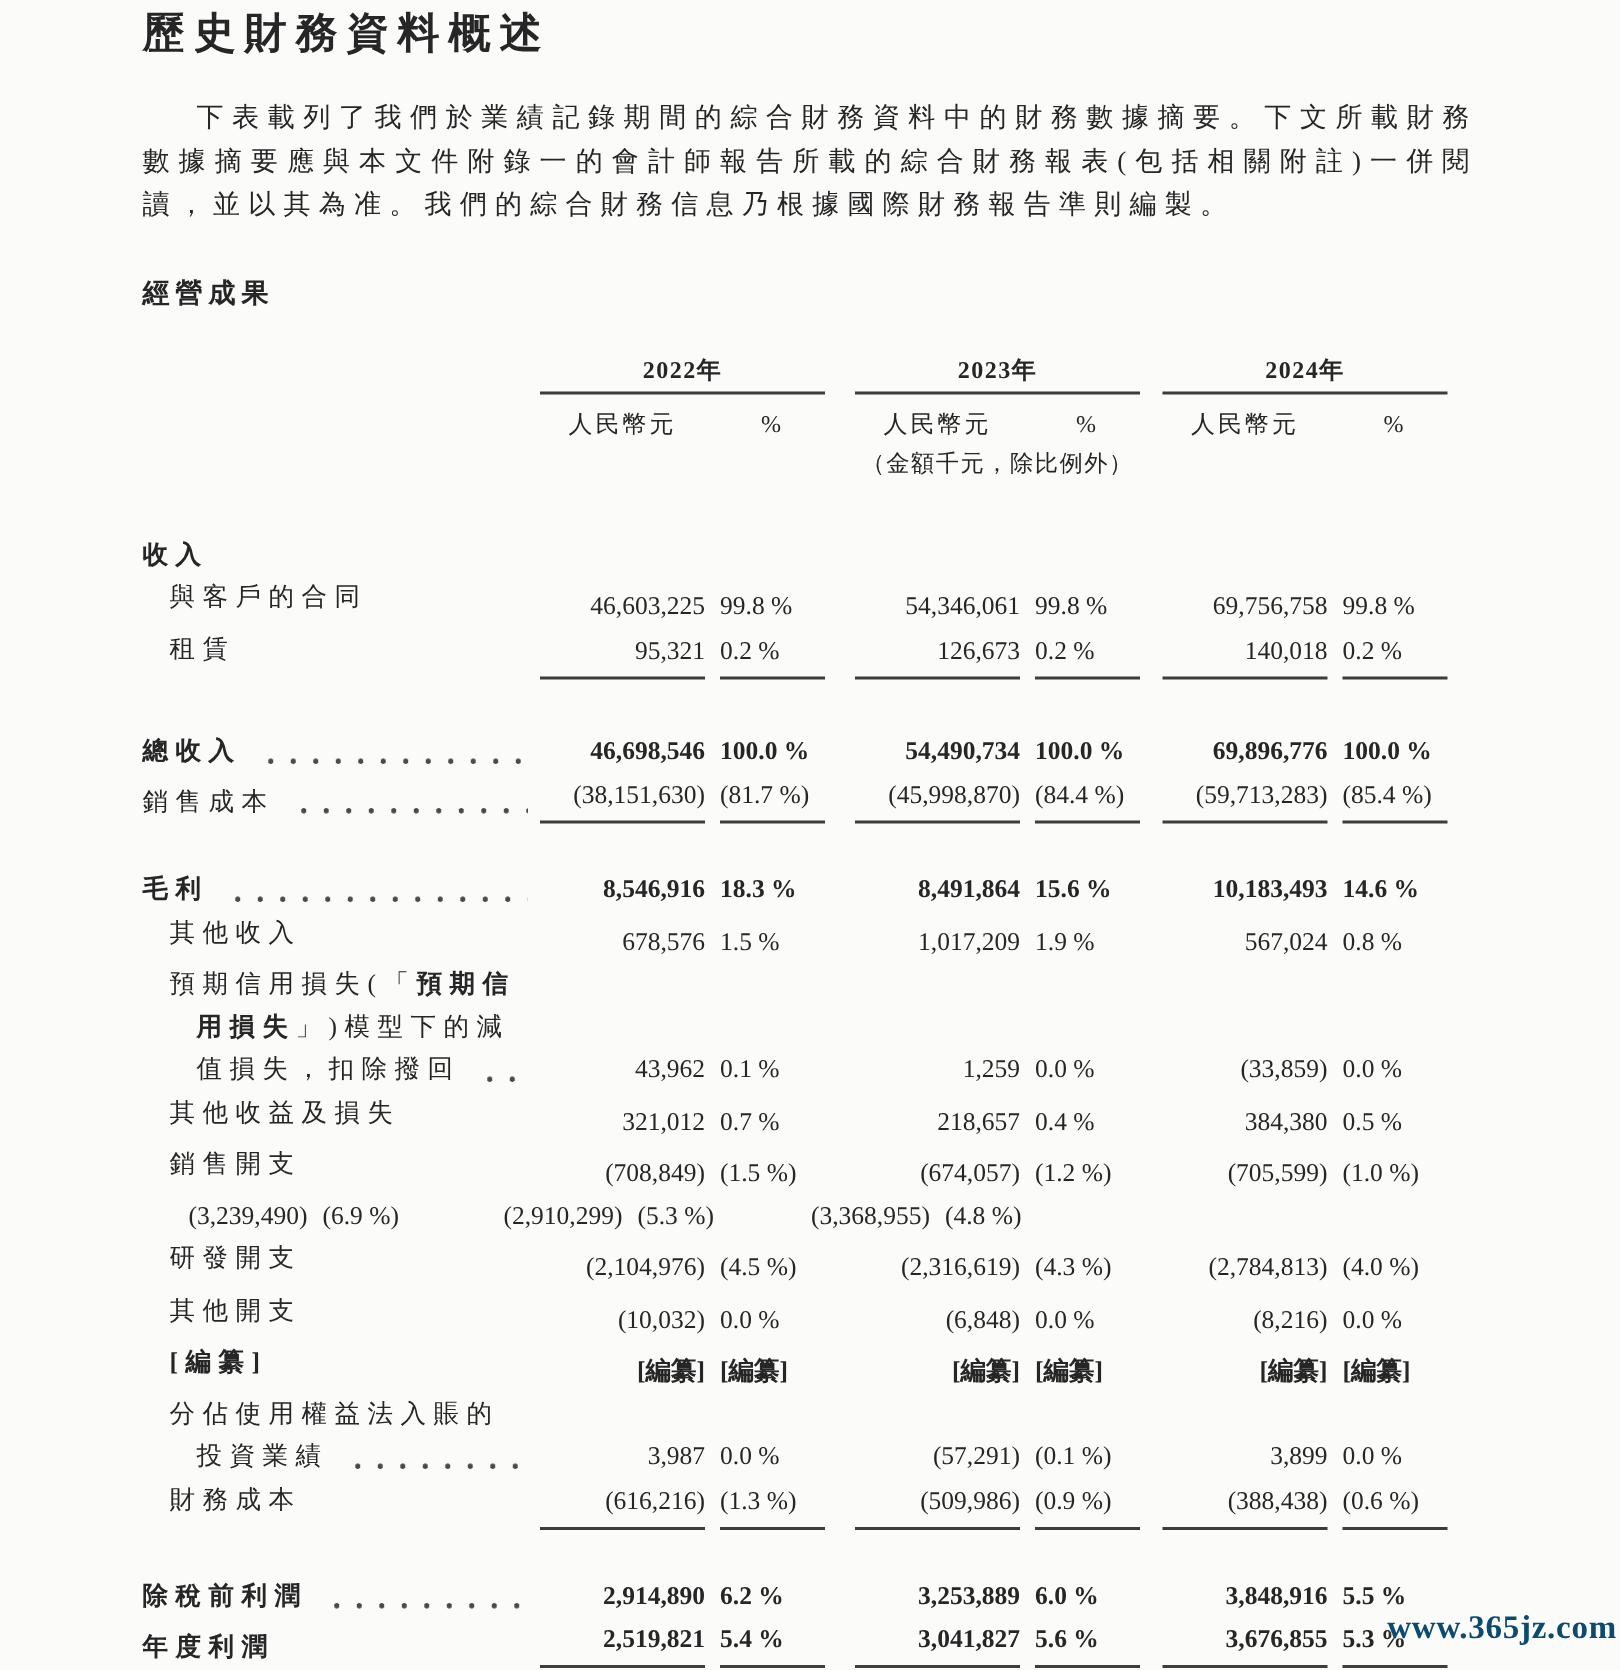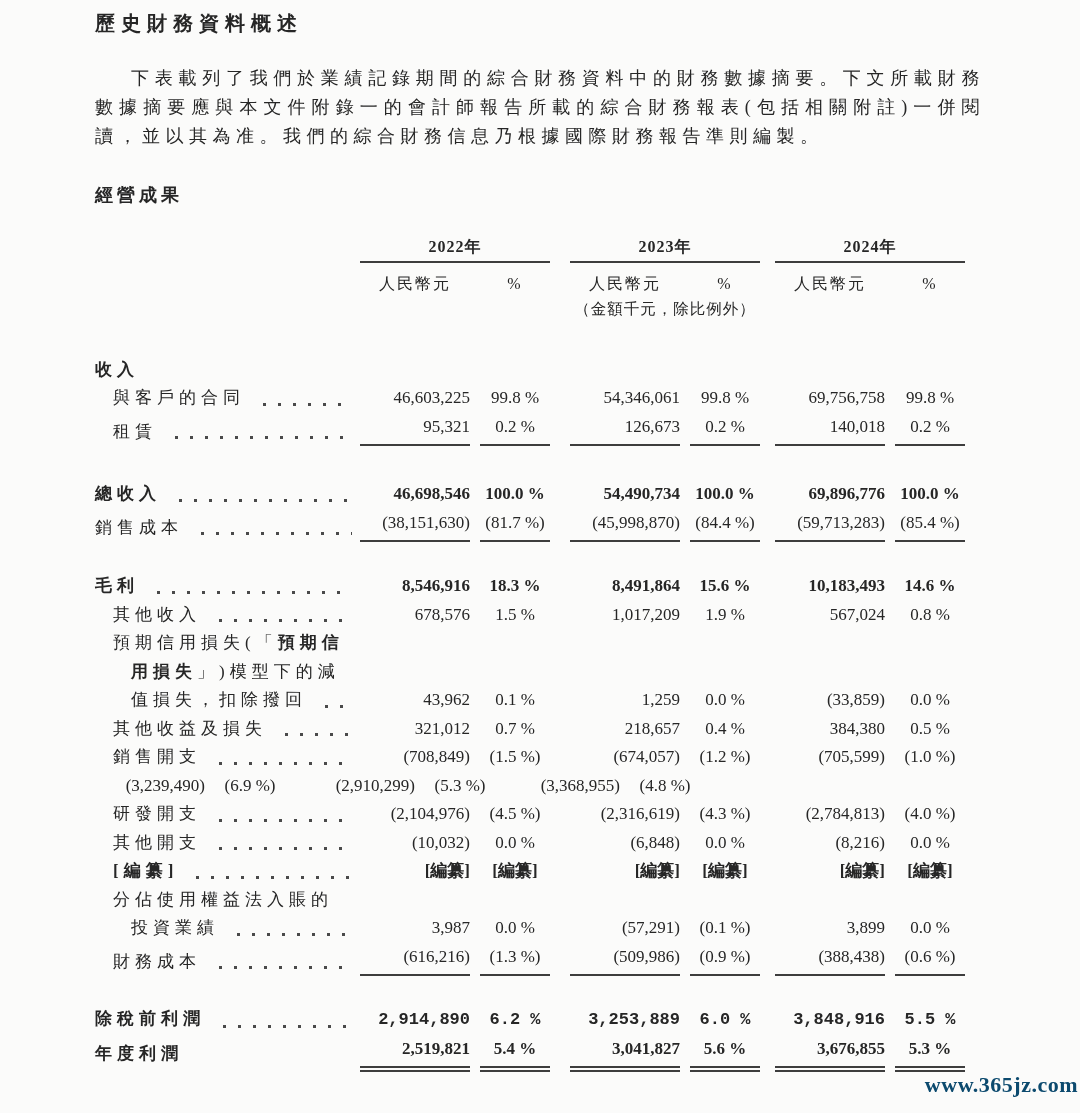--- a/index.html
+++ b/index.html
@@ -3,21 +3,21 @@
 <meta charset="utf-8">
 <style>
   html,body{margin:0;padding:0;}
   body{
     width:1080px;height:1113px;overflow:hidden;
     background:#fbfbfa;color:#262626;
     font-family:"Liberation Serif","DejaVu Serif",serif;
   }
   .page{position:relative;width:1080px;height:1113px;box-sizing:border-box;
     padding:10px 115px 0 95px;}
-  h1.doc-title{font-size:20px;font-weight:700;letter-spacing:6px;margin:0;line-height:26px;}
+  h1.doc-title{font-size:28px;font-weight:700;letter-spacing:6px;margin:0;line-height:26px;}
   p.intro{font-size:18px;line-height:29px;letter-spacing:5.5px;text-align:justify;
     margin:28px -20px 0 0;text-indent:2em;}
   h2.section{font-size:18px;font-weight:700;letter-spacing:4px;margin:32px 0 0 0;line-height:24px;}
 
   
   .fin-table{margin-top:30px;font-size:17px;}
   .hrow{display:flex;align-items:flex-end;}
   .lbl-sp{flex:0 0 265px;}
   .ygroup{width:190px;text-align:center;border-bottom:2px solid #3d3d3d;
     padding-bottom:3px;font-weight:700;font-size:16px;letter-spacing:1px;}
@@ -30,27 +30,27 @@
   .cell.p{width:70px;text-align:center;margin-left:10px;}
   .units .c2, .noterow .c2{margin-left:20px;}
   .units .c4{margin-left:15px;}
   .noterow{margin-top:0;}
   .note-sp{flex:0 0 475px;}
   .unit-note{width:190px;text-align:center;font-size:15.5px;letter-spacing:1px;white-space:nowrap;}
 
   .tbody{margin-top:36px;}
   .trow{display:flex;align-items:flex-end;}
   .trow .cell.v{text-align:right;}
-  .trow .cell.p{text-align:center;}
+  .trow .cell.p{text-align:left;}
   .trow .cell.v.c2{margin-left:20px;}
   .trow .cell.v.c4{margin-left:15px;}
   .cell.lbl{flex:0 0 265px;display:flex;min-width:0;box-sizing:border-box;}
   .cell.lbl.full{flex:1;}
   .lab{letter-spacing:5px;white-space:nowrap;}
-  .ind1{padding-left:18px;}
+  .ind1{padding-left:18px;flex-direction:column;}
   .ind2{padding-left:36px;}
   .b{font-weight:700;}
   .trow.bold .cell, .trow.bold .lab{font-weight:700;}
   .leader{flex:1;height:5px;align-self:flex-end;margin:0 8px 6px 10px;
     background-image:radial-gradient(circle,#4a4a4a 1.6px,transparent 1.9px);
     background-size:15px 5px;background-repeat:repeat-x;background-position:2px center;}
   .u1{border-bottom:2px solid #3d3d3d;padding-bottom:3px;}
   .u2{border-bottom:2px solid #3d3d3d;padding-bottom:3px;position:relative;}
   .u2::after{content:"";position:absolute;left:0;right:0;bottom:-6px;
     border-bottom:2px solid #3d3d3d;}
@@ -284,21 +284,21 @@
             <span class="lab"><span>財務成本</span></span>
             <span class="leader"></span>
           </div>
           <div class="cell v c0 u1">(616,216)</div>
           <div class="cell p c1 u1">(1.3 %)</div>
           <div class="cell v c2 u1">(509,986)</div>
           <div class="cell p c3 u1">(0.9 %)</div>
           <div class="cell v c4 u1">(388,438)</div>
           <div class="cell p c5 u1">(0.6 %)</div>
         </div>
-        <div class="trow bold" style="margin-top: 30px; font-family: Liberation Mono, monospace;">
+        <div class="trow bold" style="margin-top: 30px;">
           <div class="cell lbl ind0">
             <span class="lab"><span class="b">除稅前利潤</span></span>
             <span class="leader"></span>
           </div>
           <div class="cell v c0">2,914,890</div>
           <div class="cell p c1">6.2 %</div>
           <div class="cell v c2">3,253,889</div>
           <div class="cell p c3">6.0 %</div>
           <div class="cell v c4">3,848,916</div>
           <div class="cell p c5">5.5 %</div>

